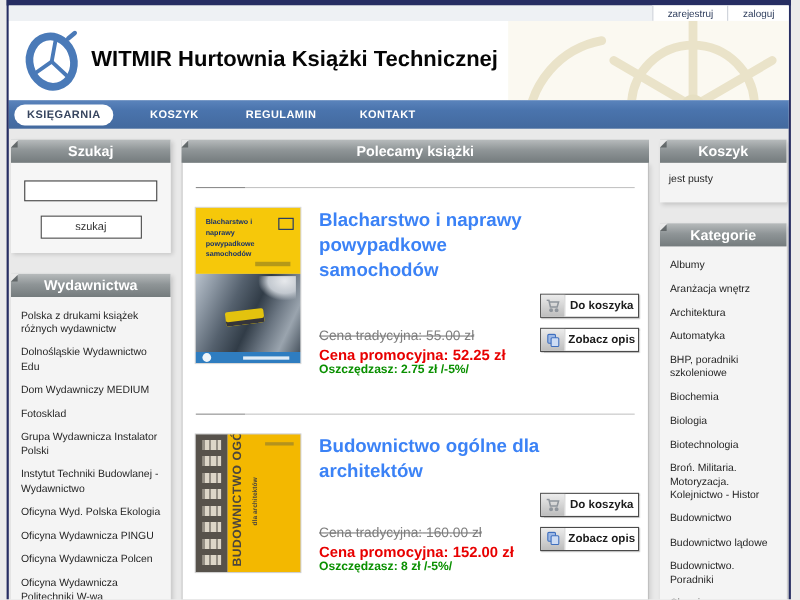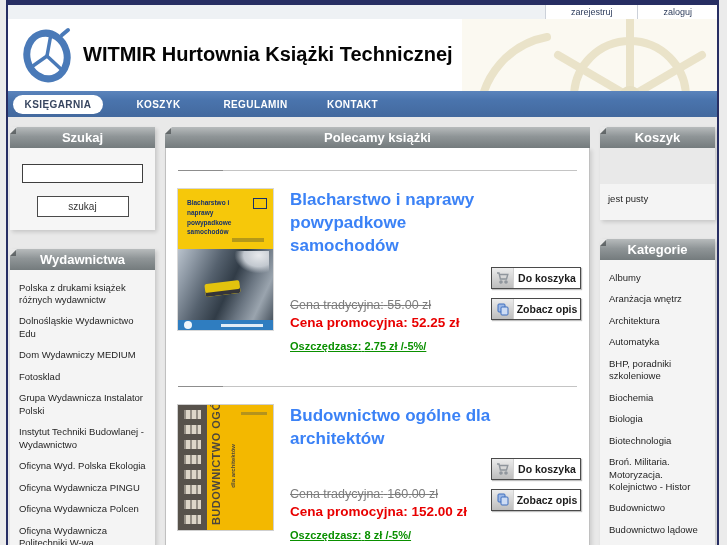--- a/index.html
+++ b/index.html
@@ -15,21 +15,21 @@
     border-top:5px solid #272e63;
     border-left:2px solid #272e63;
     border-right:2px solid #272e63;
     background:#e9e9e9;
   }
   
   .topbar { height:14px; background:#eef1f4; position:relative; }
   .top-links { position:absolute; right:0; top:0; height:14px; display:flex; }
   .top-link {
     background:#fff; border-left:1px solid #ccd1d9;
-    color:#2e3d5c; font-size:9px; line-height:14px; padding:0 25px; cursor:pointer;
+    color:#2e3d5c; font-size:9px; line-height:14px; padding:0 13px; cursor:pointer;
   }
   
   .header { height:72px; background:#fff; position:relative; overflow:hidden; }
   .header-art {
     position:absolute; right:0; top:0; width:255px; height:72px;
     background:#fbf9f1; overflow:hidden;
   }
   .logo { position:absolute; left:13px; top:7px; }
   .site-title {
     position:absolute; left:75px; top:24px; margin:0;
@@ -80,38 +80,38 @@
   }
   .search-btn {
     display:block; margin:13px auto 0; width:92px; height:21px;
     background:#fff; border:1px solid #4a4a4a; font-size:10px; color:#333;
     font-family:"Liberation Sans", sans-serif; cursor:pointer;
   }
   .side-list { list-style:none; margin:0; padding:7px 9px 10px; background:#f4f4f4; }
   .side-link {
     font-size:9.5px; color:#1f1f1f; padding:4.6px 0; line-height:1.3; cursor:pointer;
   }
-  .cart-status { padding:9px 8px 16px; font-size:9.5px; color:#1f1f1f;margin-top:36px; }
+  .cart-status { padding:9px 8px 16px; font-size:9.5px; color:#1f1f1f; }
   
   .main-panel {
     background:#fff; border:1px solid #c0c0c0; border-top:none;
     height:397px; overflow:hidden; box-shadow:2px 2px 4px rgba(0,0,0,.12);
   }
   .divider {
     height:1px; border:none; margin:22px 12px 0;
     background:linear-gradient(90deg,#8d8d8d 0 45px,#c4c4c4 45px);
   }
   .product { display:flex; padding:18px 8px 12px 12px; }
   .p-info { flex:1; min-width:0; padding-left:17px; }
   .p-title { margin:0; font-size:17px; font-weight:bold; color:#3b82f6; line-height:1.35; }
   .p1 .p-prices { margin-top:40px; }
   .p2 .p-prices { margin-top:36px; }
   .price-old { font-size:12.5px; color:#7d7d7d; text-decoration:line-through; }
   .price-new { font-size:13.5px; color:#e80000; font-weight:bold; margin-top:3px; }
-  .price-save { font-size:11px; color:#0a9000; font-weight:bold; margin-top:10px;text-decoration:underline; }
+  .price-save { font-size:11px; color:#0a9000; font-weight:bold; margin-top:0; }
   .p-actions { flex:none; width:90px; display:flex; flex-direction:column; gap:9px; }
   .p1 .p-actions { padding-top:78px; }
   .p2 .p-actions { padding-top:53px; }
   .btn {
     display:flex; align-items:stretch; height:22px; background:#fff;
     border:1px solid #4a4a4a; box-shadow:1px 1px 1px rgba(0,0,0,.25);
     cursor:pointer; padding:0; font-family:"Liberation Sans", sans-serif;
   }
   .btn-icon {
     width:21px; background:linear-gradient(180deg,#ececec,#bdbdbd);

